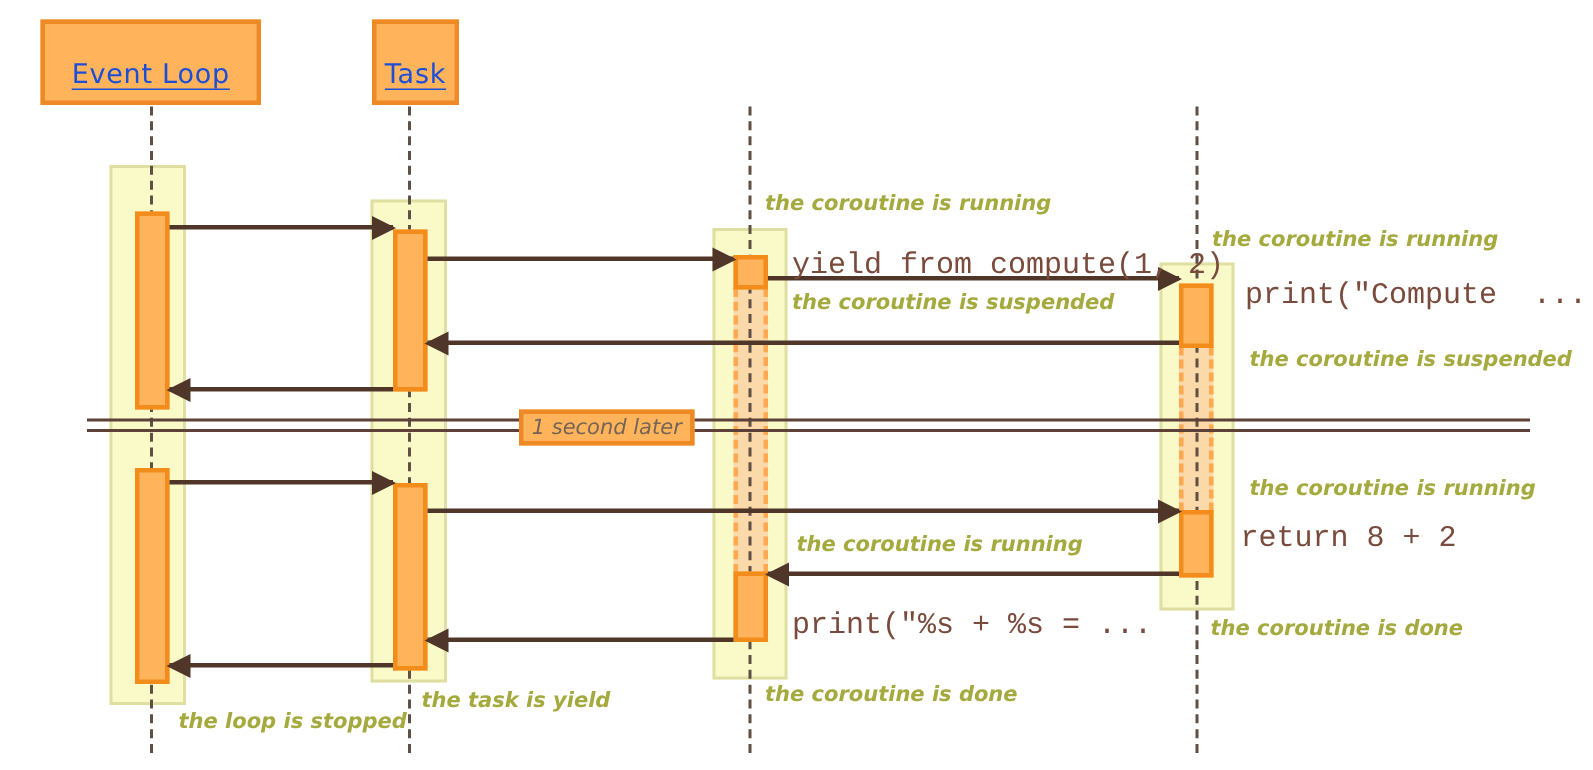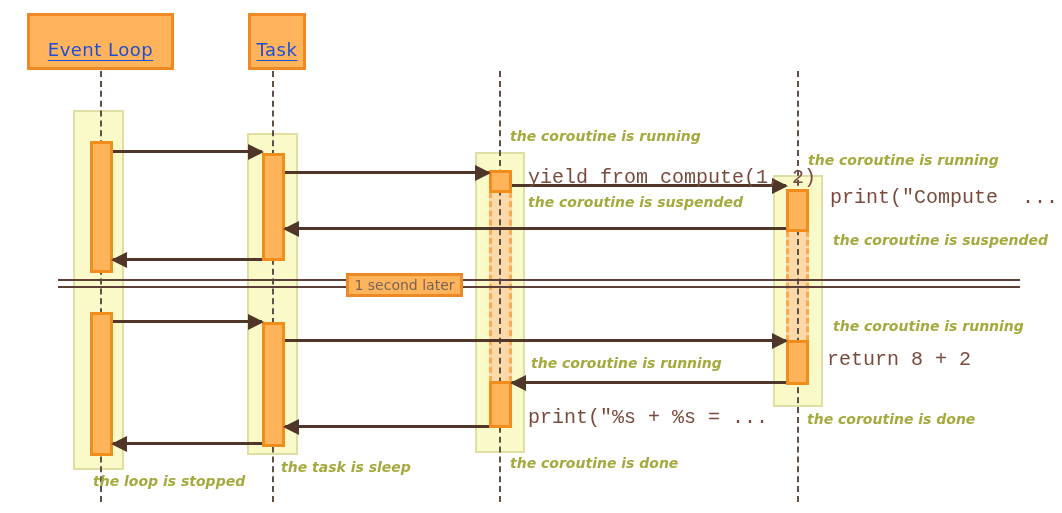--- a/index.html
+++ b/index.html
@@ -20,21 +20,21 @@
   .arrow.left::before{content:'';position:absolute;left:-2px;top:50%;transform:translateY(-50%);
         border-right:16px solid #503628;border-top:8px solid transparent;border-bottom:8px solid transparent;}
   .note{position:absolute;color:#A5AA3E;font-size:14px;font-style:italic;font-weight:bold;
         white-space:nowrap;z-index:7;}
   .code{position:absolute;color:#7A4B3C;font-family:Liberation Mono, monospace;font-size:20px;
         white-space:pre;z-index:7;}
   .divline{position:absolute;left:58px;width:962px;height:2px;background:#5D4037;z-index:5;}
   .divbox{position:absolute;left:346px;top:273px;width:117px;height:24px;background:#FFB45C;
         border:3px solid #EE8A25;box-sizing:border-box;display:flex;align-items:center;
         justify-content:center;z-index:6;}
-  .divbox span{color:#756457;font-size:14px;white-space:nowrap;}
+  .divbox span{color:#756457;font-size:14px;font-style:italic;white-space:nowrap;}
 </style>
 </head>
 <body>
 
 <div class="canvas">
 
   <div class="lifeline" style="left:100px"></div>
   <div class="lifeline" style="left:272px"></div>
   <div class="lifeline" style="left:499px"></div>
   <div class="lifeline" style="left:797px"></div>
@@ -81,21 +81,21 @@
   </div>
 
   <div class="note" style="left:510px;top:128px">the coroutine is running</div>
   <div class="note" style="left:808px;top:152px">the coroutine is running</div>
   <div class="note" style="left:528px;top:194px">the coroutine is suspended</div>
   <div class="note" style="left:833px;top:232px">the coroutine is suspended</div>
   <div class="note" style="left:833px;top:318px">the coroutine is running</div>
   <div class="note" style="left:531px;top:355px">the coroutine is running</div>
   <div class="note" style="left:807px;top:411px">the coroutine is done</div>
   <div class="note" style="left:510px;top:455px">the coroutine is done</div>
-  <div class="note" style="left:281px;top:459px">the task is sleep</div>
-  <div class="note" style="left:93px;top:473px">the loop is stopped</div>
+  <div class="note" style="left:281px;top:459px">the task is yield</div>
+  <div class="note" style="left:119px;top:473px">the loop is stopped</div>
 
   <div class="code" style="left:528px;top:166px">yield from compute(1, 2)</div>
   <div class="code" style="left:830px;top:186px">print("Compute  ...</div>
   <div class="code" style="left:827px;top:348px">return 8 + 2</div>
   <div class="code" style="left:528px;top:406px">print("%s + %s = ...</div>
 
 </div>
 
 </body></html>

